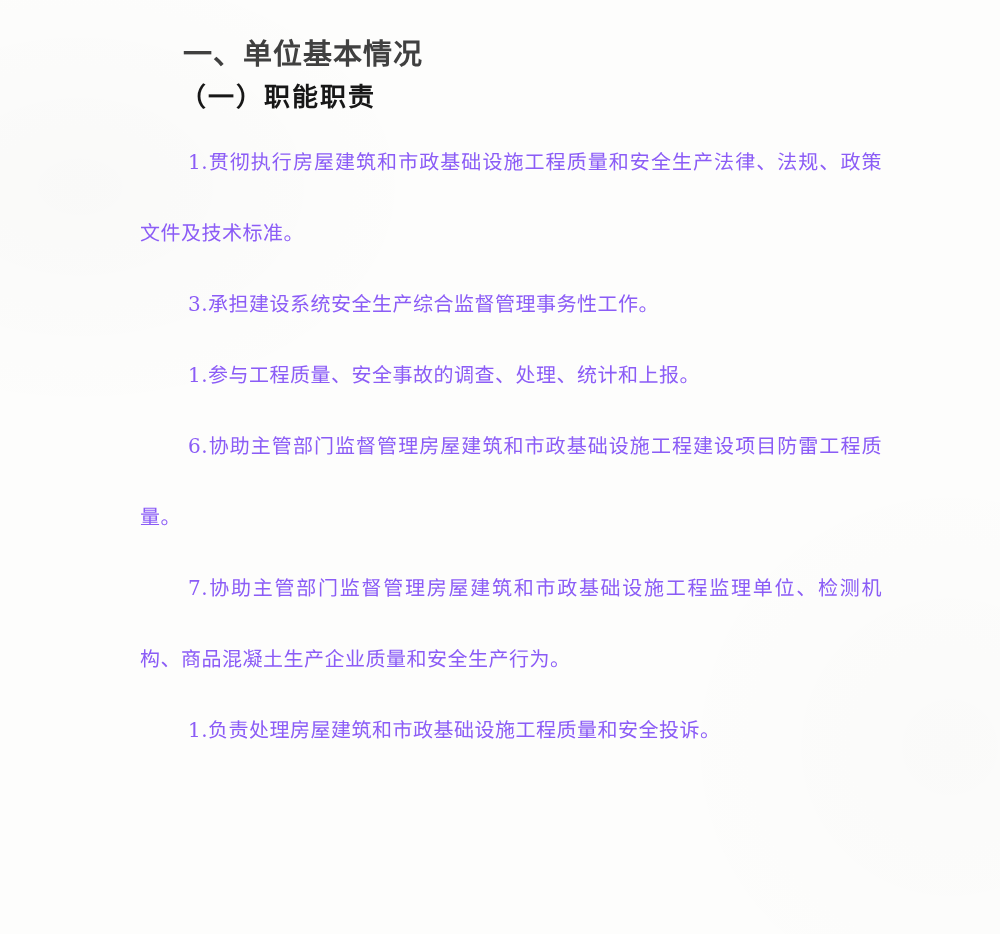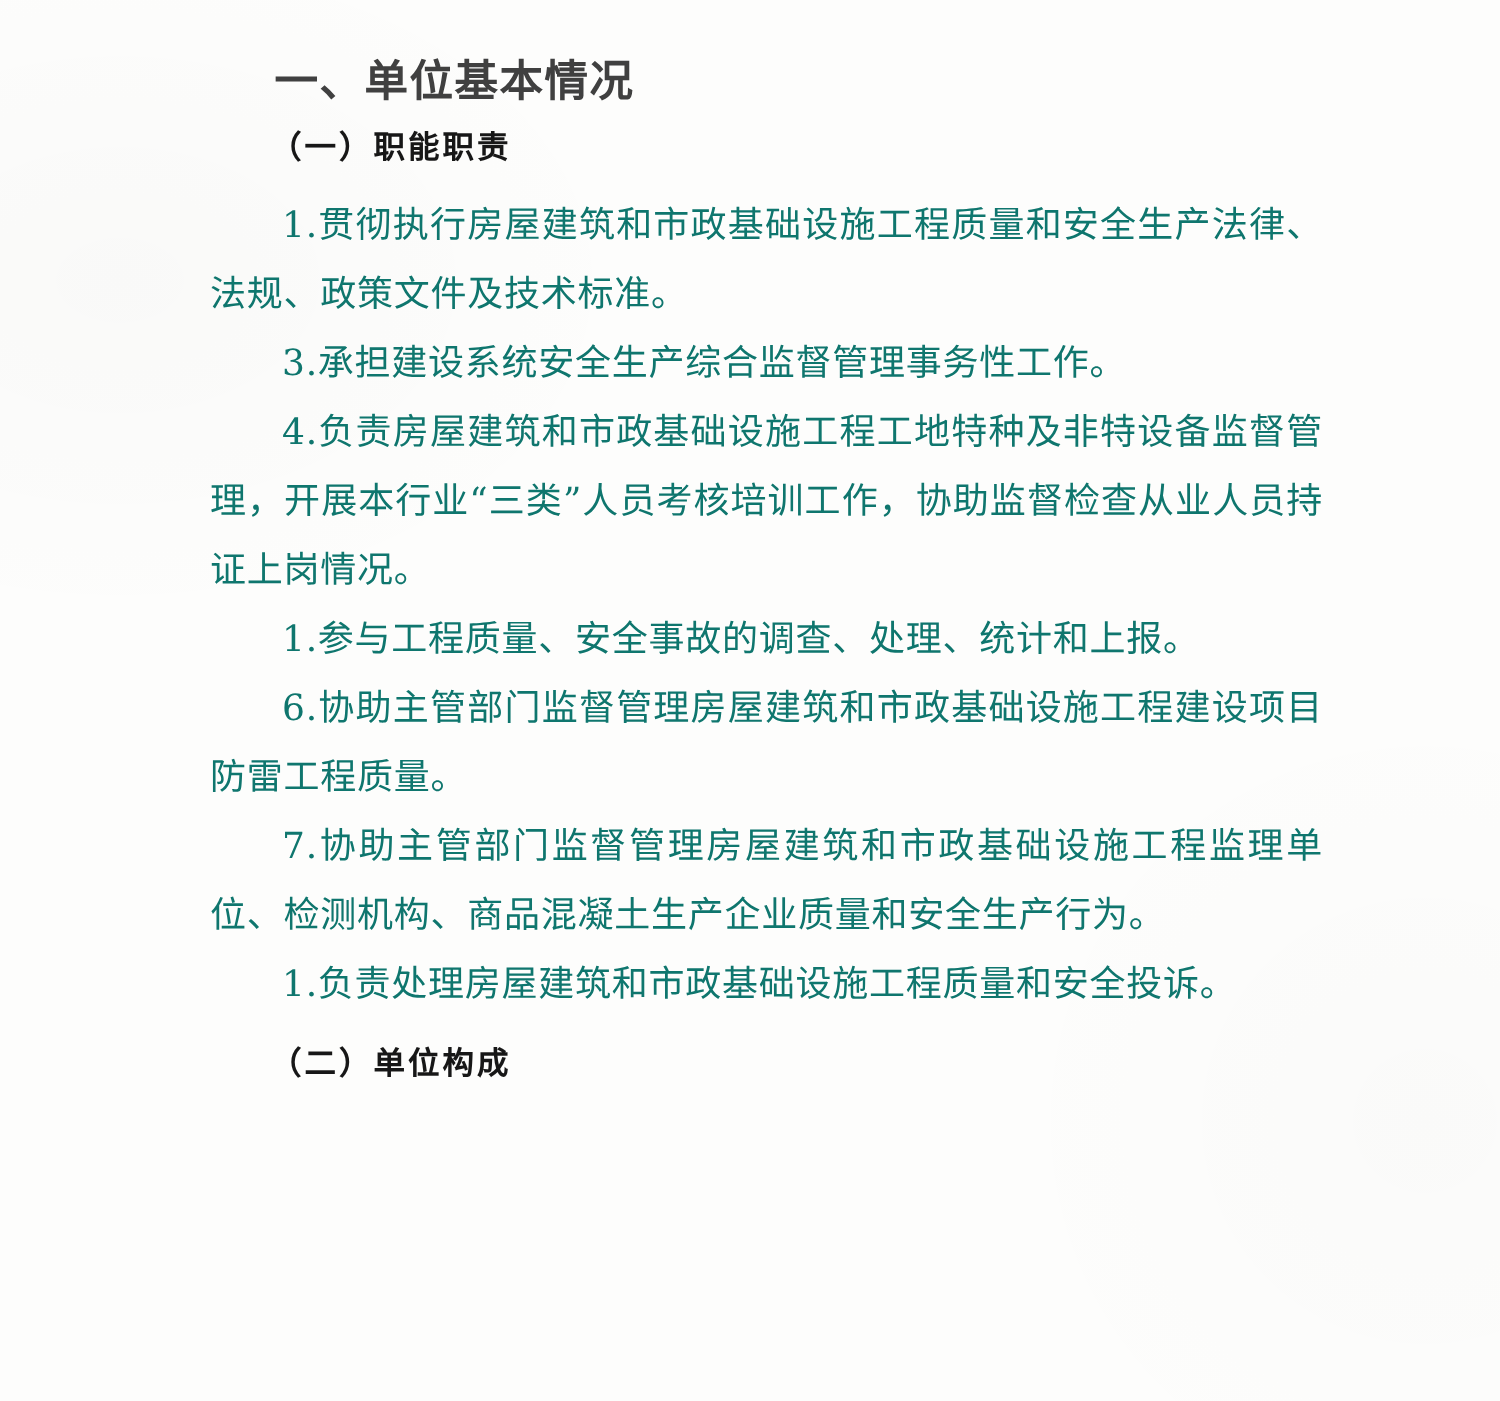--- a/index.html
+++ b/index.html
@@ -33,59 +33,57 @@
   .doc-heading {
     font-family: "DejaVu Sans", "Liberation Sans", sans-serif;
     font-weight: bold;
     font-size: 29px;
     line-height: 40px;
     color: #404040;
     margin: 0 0 0 43px;
     letter-spacing: 1px;
   }
   .doc-subheading {
-    font-family: Liberation Sans, sans-serif;
-    font-size: 21px;
+    font-family: Liberation Mono, monospace;
+    font-size: 26px;
     line-height: 46px;
     color: #171717;
     margin: 2px 0 0 40px;
     letter-spacing: 2px;
   }
   .doc-body {
     margin-top: 5px;
   }
   .doc-body p {
     font-family: "DejaVu Serif", "Liberation Serif", serif;
-    font-size: 24px;
-    line-height: 46px;
+    font-size: 20px;
+    line-height: 71px;
     margin: 0;
     text-indent: 48px;
     text-align: justify;
     text-align-last: left;
-    color: #0f766e;
+    color: #8b5cf6;
     letter-spacing: 0.5px;
   }
   .doc-subheading.bottom {
     margin-top: 8px;
   }
 </style>
 </head>
 <body>
 
 <div class="scan-surface"></div>
 
 <div class="page">
   <h1 class="doc-heading">一、单位基本情况</h1>
 
   <h2 class="doc-subheading">（一）职能职责</h2>
 
   <div class="doc-body">
     <p>1.贯彻执行房屋建筑和市政基础设施工程质量和安全生产法律、法规、政策文件及技术标准。</p>
     <p>3.承担建设系统安全生产综合监督管理事务性工作。</p>
-    <p>4.负责房屋建筑和市政基础设施工程工地特种及非特设备监督管理，开展本行业“三类”人员考核培训工作，协助监督检查从业人员持证上岗情况。</p>
     <p>1.参与工程质量、安全事故的调查、处理、统计和上报。</p>
     <p>6.协助主管部门监督管理房屋建筑和市政基础设施工程建设项目防雷工程质量。</p>
     <p>7.协助主管部门监督管理房屋建筑和市政基础设施工程监理单位、检测机构、商品混凝土生产企业质量和安全生产行为。</p>
     <p>1.负责处理房屋建筑和市政基础设施工程质量和安全投诉。</p>
   </div>
 
-  <h2 class="doc-subheading bottom">（二）单位构成</h2>
 </div>
 
 </body></html>

